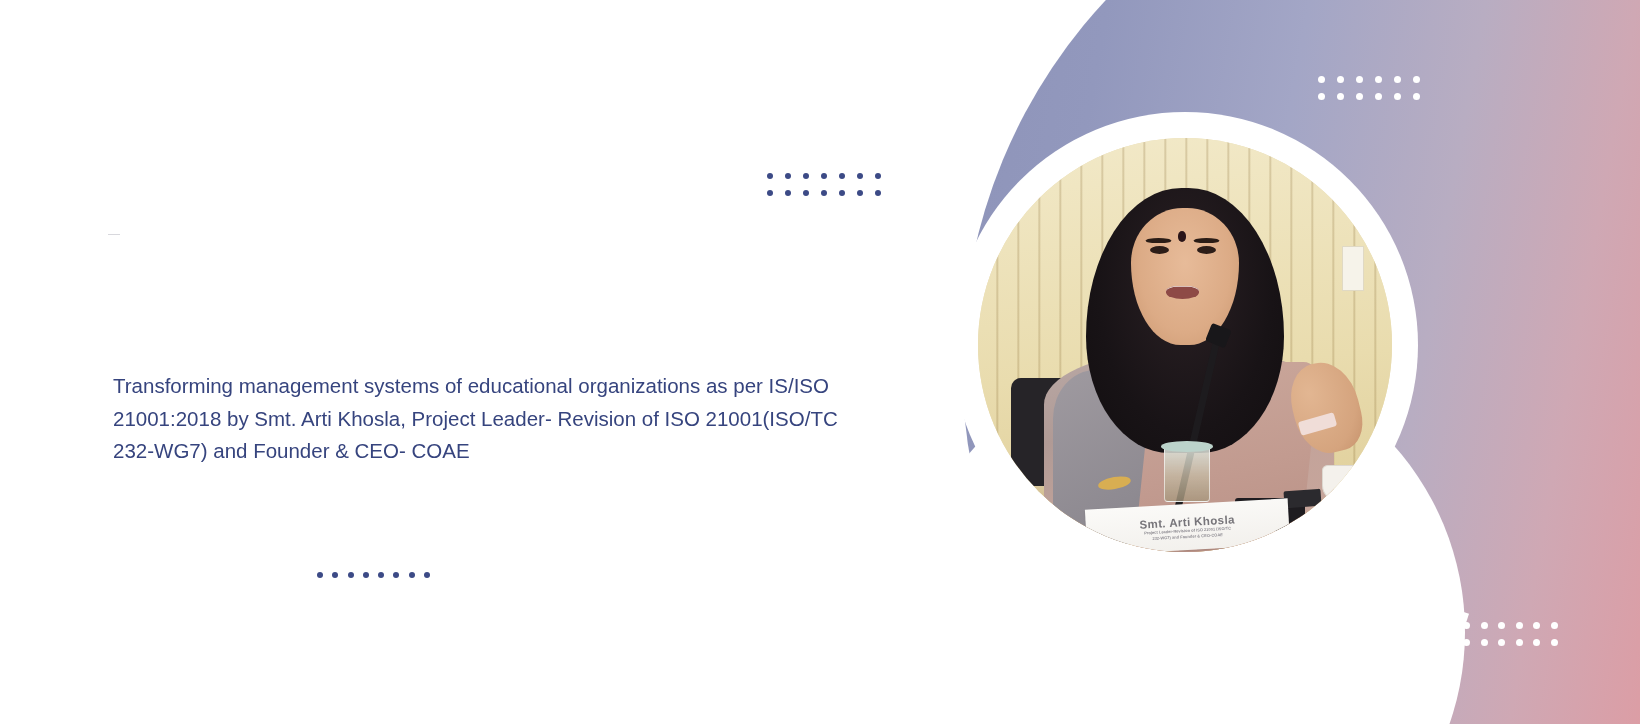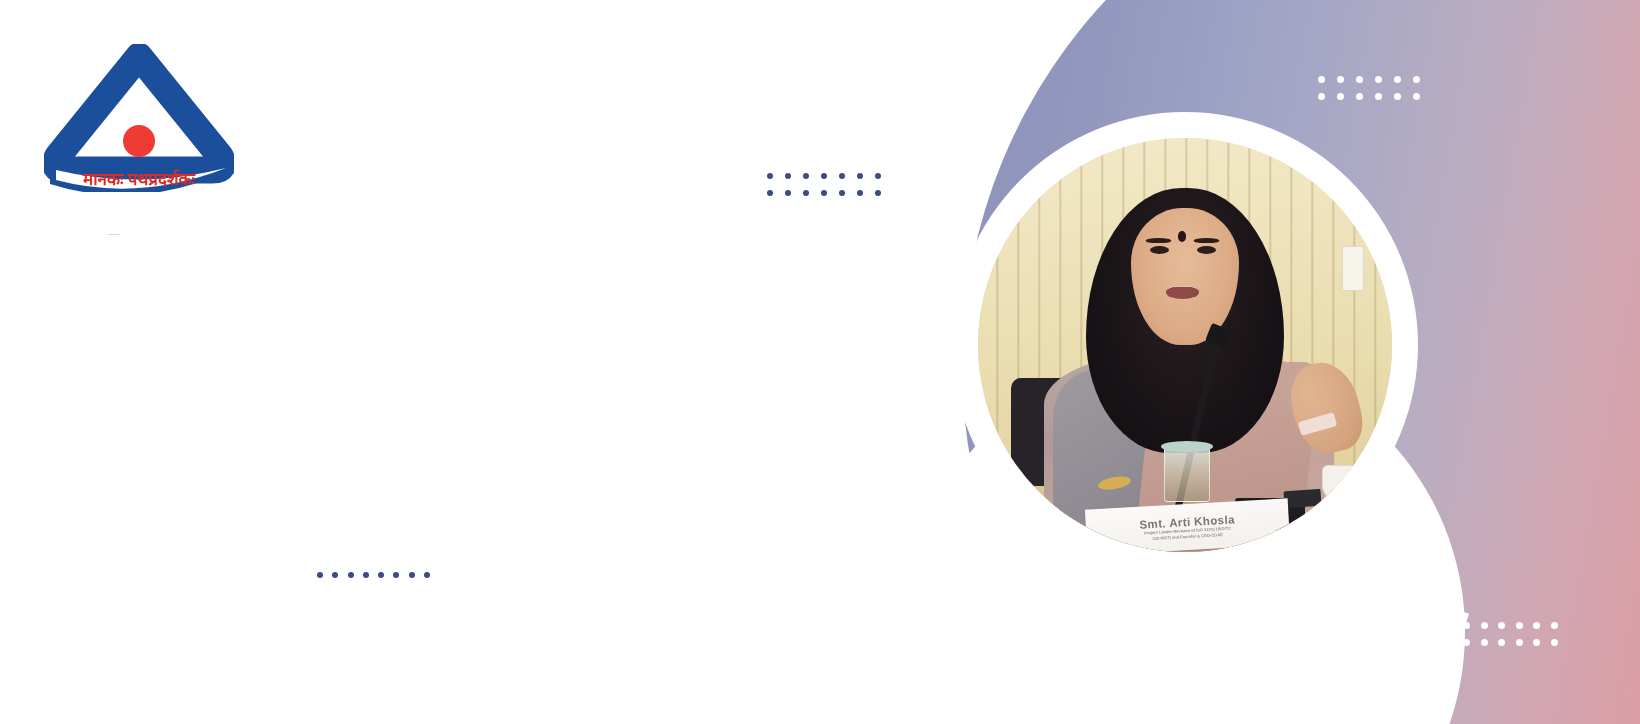--- a/index.html
+++ b/index.html
@@ -402,38 +402,24 @@
     <div class="ph-phone"></div>
     <div class="ph-cup"></div>
     <div class="ph-cup2"></div>
     <div class="ph-plate">
       <div class="ph-plate-name">Smt. Arti Khosla</div>
       <div class="ph-plate-sub">Project Leader-Revision of ISO 21001 (ISO/TC</div>
       <div class="ph-plate-sub">232-WG7) and Founder &amp; CEO-COAE</div>
     </div>
   </div>
 
-  <div class="logo">
-    <svg viewBox="0 0 190 148" width="190" height="148" aria-hidden="true">
-
-      <path d="M95 12 L176 112 Q184 126 168 126 L22 126 Q6 126 14 112 Z" fill="none" stroke="#1b4f9c" stroke-width="27" stroke-linejoin="round"></path>
-
-      <path d="M95 44 L150 112 L40 112 Z" fill="#ffffff"></path>
-
-      <circle cx="95" cy="97" r="16" fill="#ef3b33"></circle>
-
-      <path d="M6 128 Q95 152 186 126 Q95 168 6 140 Z" fill="#1b4f9c"></path>
-      <path d="M12 126 Q95 146 182 124 Q95 158 12 136 Z" fill="#ffffff"></path>
-      <text x="95" y="141" text-anchor="middle" font-family="'Liberation Serif', serif" font-size="17" font-weight="bold" fill="#e02b22">मानकः पथप्रदर्शकः</text>
-      <path d="M6 132 Q95 158 186 130 Q95 176 6 146 Z" fill="#1b4f9c" opacity="0.0"></path>
-    </svg>
-  </div>
 
   <div class="faint-mark"></div>
 
+  <p class="subtitle">Transforming management systems of educational organizations as per IS/ISO 21001:2018 by Smt. Arti Khosla, Project Leader- Revision of ISO 21001(ISO/TC 232-WG7) and Founder &amp; CEO- COAE</p>
 
   <div class="dotgrid" id="dots-mid-left">
       <span style="background: rgb(60, 74, 134);"></span>
       <span style="background: rgb(60, 74, 134);"></span>
       <span style="background: rgb(60, 74, 134);"></span>
       <span style="background: rgb(60, 74, 134);"></span>
       <span style="background: rgb(60, 74, 134);"></span>
       <span style="background: rgb(60, 74, 134);"></span>
       <span style="background: rgb(60, 74, 134);"></span>
       <span style="background: rgb(60, 74, 134);"></span>

